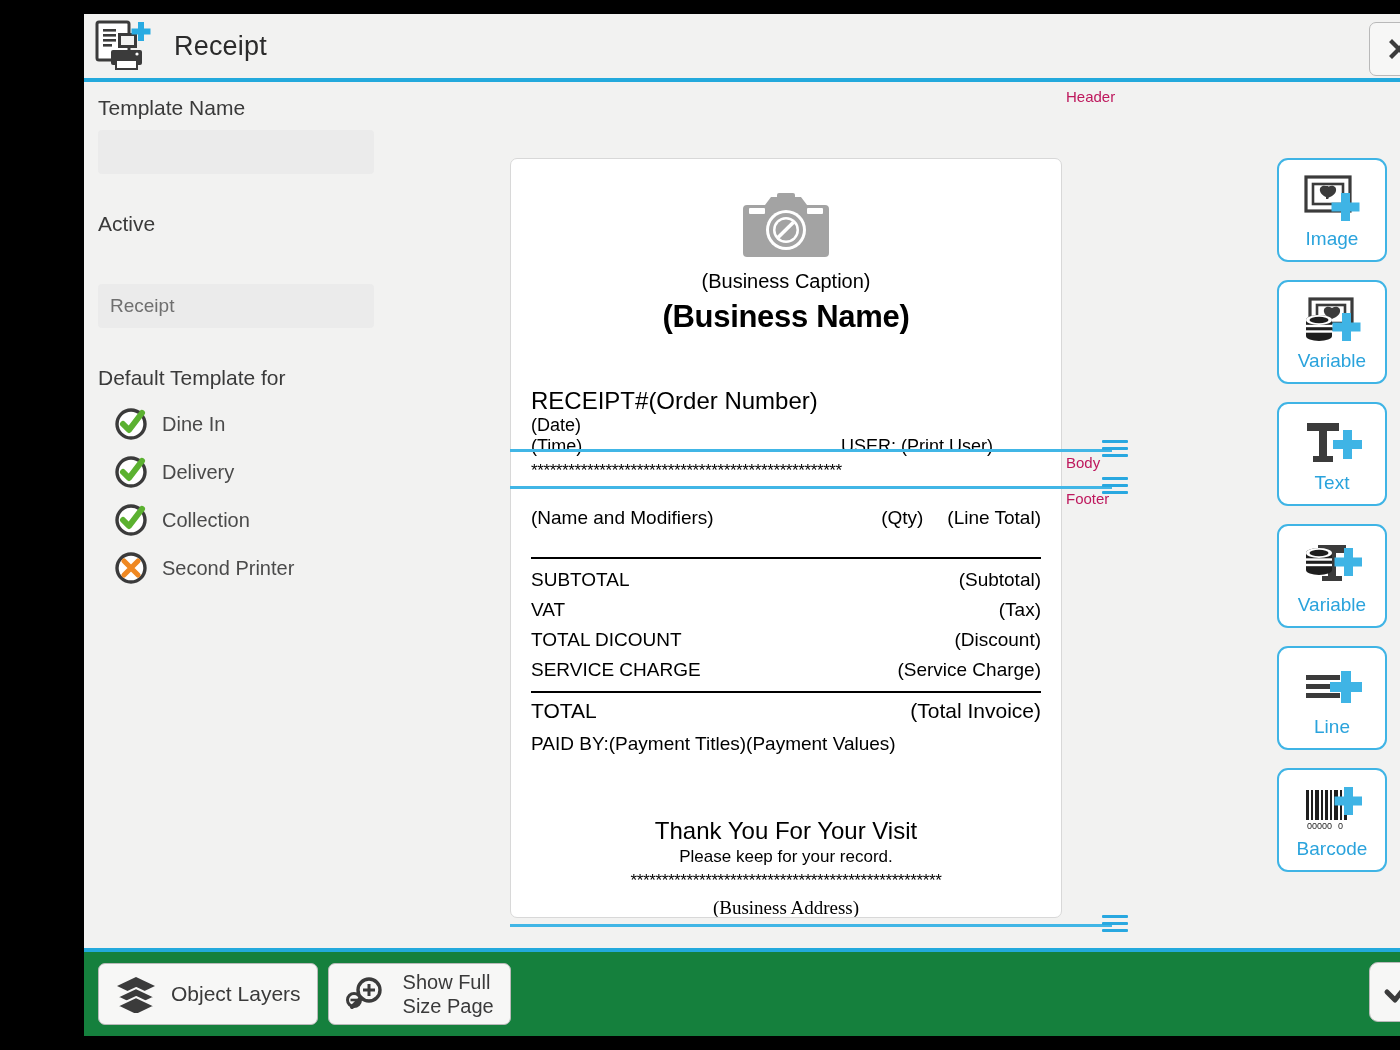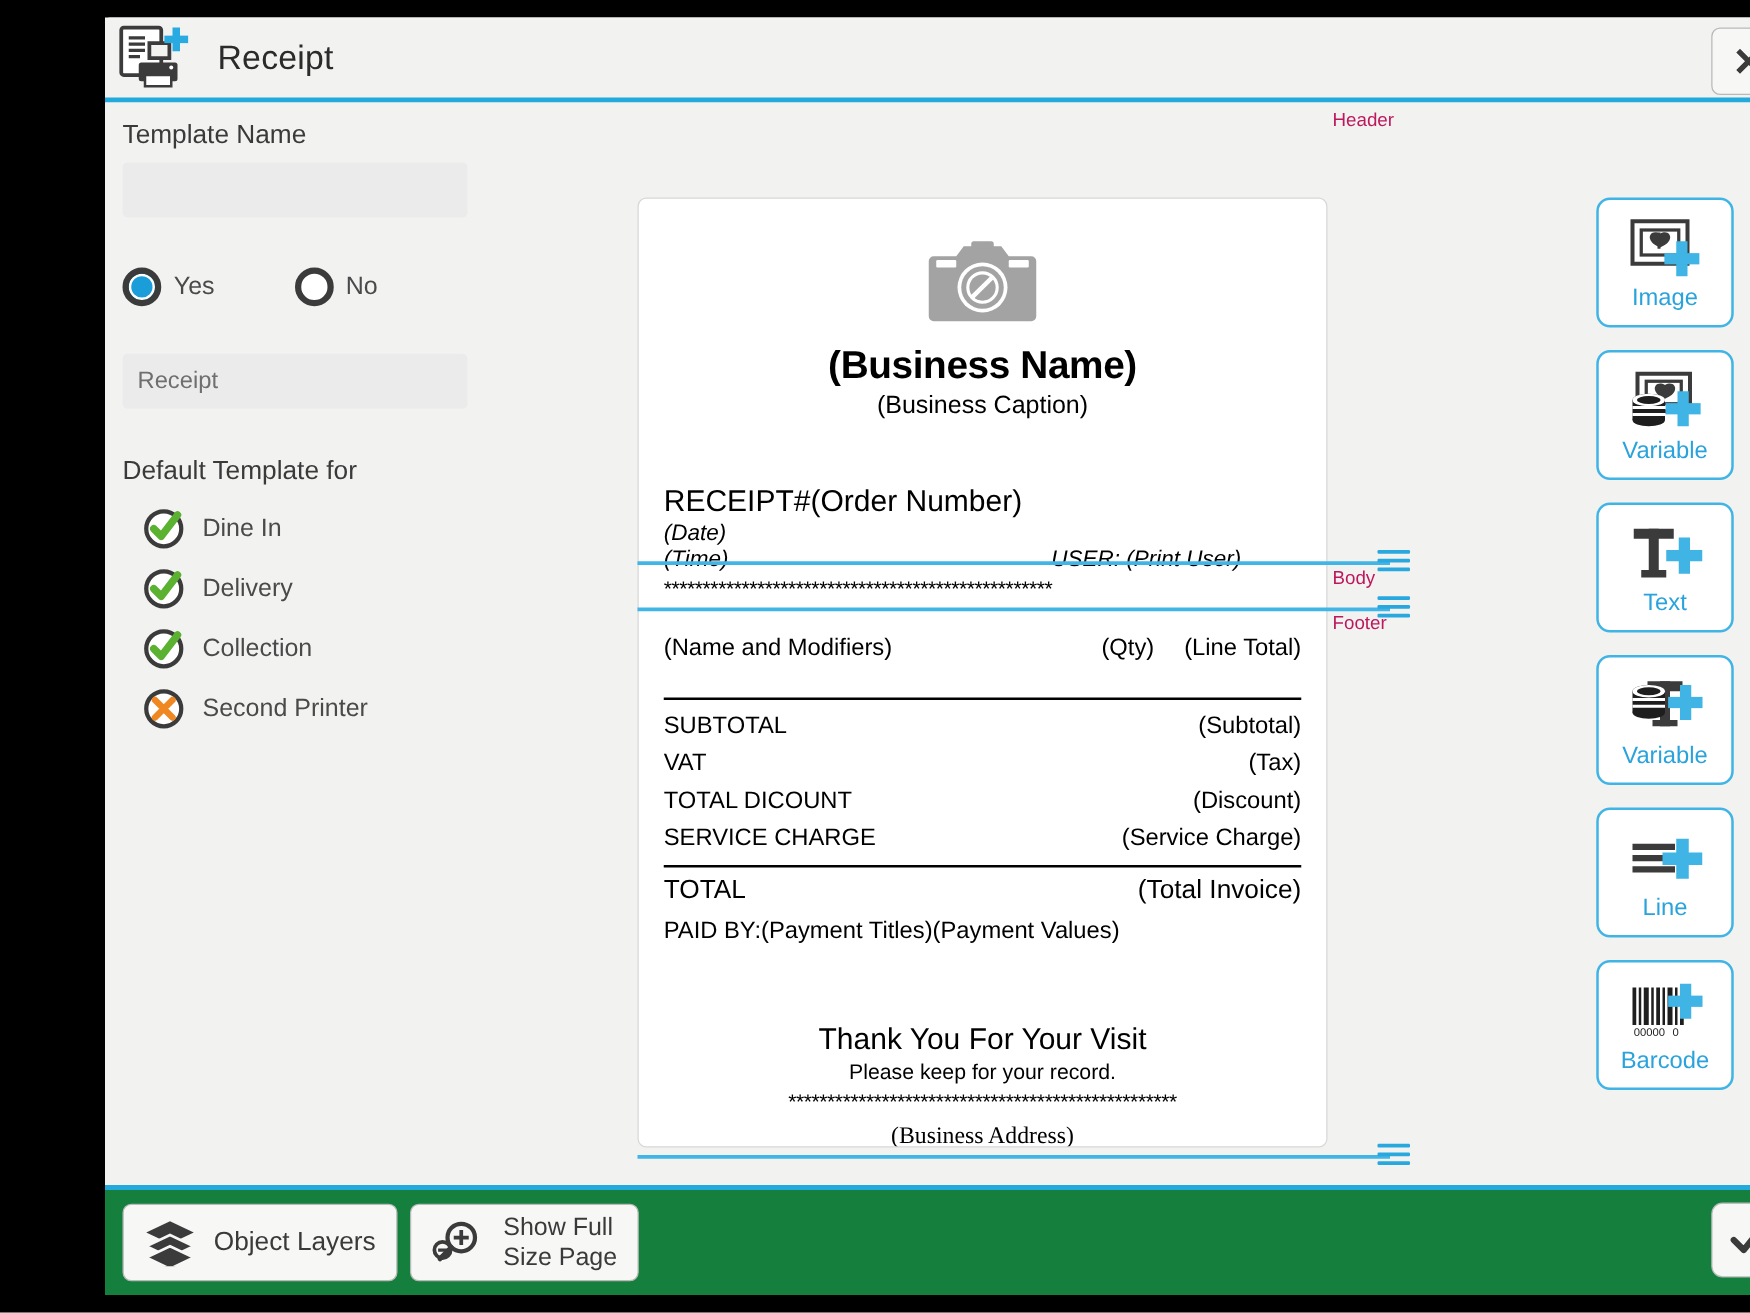--- a/index.html
+++ b/index.html
@@ -67,21 +67,21 @@
   .r-center{text-align:center;}
   .cam-holder{padding-top:30px;}
   .biz-name{
     font-size:31px;font-weight:bold;color:#000;margin-top:6px;
     font-family:"Liberation Sans", sans-serif;letter-spacing:-.3px;
   }
   .biz-caption{font-size:20px;color:#000;margin-top:3px;}
   .rcpt-head{margin-top:52px;padding:0 20px;}
   .rcpt-no{font-size:24px;color:#000;}
   .rcpt-no .hash{letter-spacing:0;}
-  .dt-row{display:flex;justify-content:space-between;font-size:18px;color:#000;font-style:italic;}
+  .dt-row{display:flex;justify-content:space-between;font-size:18px;color:#000;}
   .dt-row .left{text-align:left;}
   .stars{
     font-size:17px;color:#000;letter-spacing:-0.4px;white-space:nowrap;overflow:hidden;
     margin-top:4px;font-family:"Liberation Sans", sans-serif;
   }
   .body-line{display:flex;justify-content:space-between;padding:0 20px;font-size:19px;color:#000;}
   .body-line .qty{margin-left:auto;padding-right:24px;}
   .totals{padding:0 20px;margin-top:28px;}
   .tot-row{display:flex;justify-content:space-between;font-size:19px;color:#000;line-height:30px;}
   .tot-rule{border-top:2px solid #000;margin:6px 0 2px 0;}
@@ -170,27 +170,21 @@
     </div>
   </div>
 
   <div class="body-area">
 
     <div class="form-panel">
       <div class="field-label">Template Name</div>
       <input class="text-input" type="text" value="" placeholder="" style="">
       <div class="gap-lg"></div>
 
-      <div class="radio-row">
-        <div class="radio on"></div>
-        <div class="radio-lbl">Yes</div>
-        <div class="radio-gap"></div>
-        <div class="radio"></div>
-        <div class="radio-lbl">No</div>
-      </div>
+      <div class="field-label">Active</div>
       <div class="gap-lg"></div>
 
       <div class="text-input" style="display:flex;align-items:center;">
         <span>Receipt</span>
       </div>
       <div class="gap-lg"></div>
 
       <div class="field-label">Default Template for</div>
       <div class="check-list">
 
@@ -239,22 +233,22 @@
             <rect x="8" y="19" width="16" height="6" rx="1" fill="#fff"></rect>
             <rect x="66" y="19" width="16" height="6" rx="1" fill="#fff"></rect>
             <rect x="36" y="4" width="18" height="6" rx="2" fill="#a3a3a3"></rect>
             <circle cx="45" cy="41" r="20" fill="#fff"></circle>
             <circle cx="45" cy="41" r="17" fill="#a3a3a3"></circle>
             <circle cx="45" cy="41" r="13" fill="#fff"></circle>
             <circle cx="45" cy="41" r="10.5" fill="#a3a3a3"></circle>
             <path d="M37 48.5 L52.5 33.2" stroke="#fff" stroke-width="3.6"></path>
           </svg>
         </div>
+        <div class="r-center biz-caption">(Business Caption)</div>
         <div class="r-center biz-name">(Business Name)</div>
-        <div class="r-center biz-caption">(Business Caption)</div>
 
         <div class="rcpt-head">
           <div class="rcpt-no">
             <span class="hash">RECEIPT#</span><span>(Order Number)</span>
           </div>
           <div class="dt-row">
             <span class="left">(Date)</span>
             <span></span>
           </div>
           <div class="dt-row">

